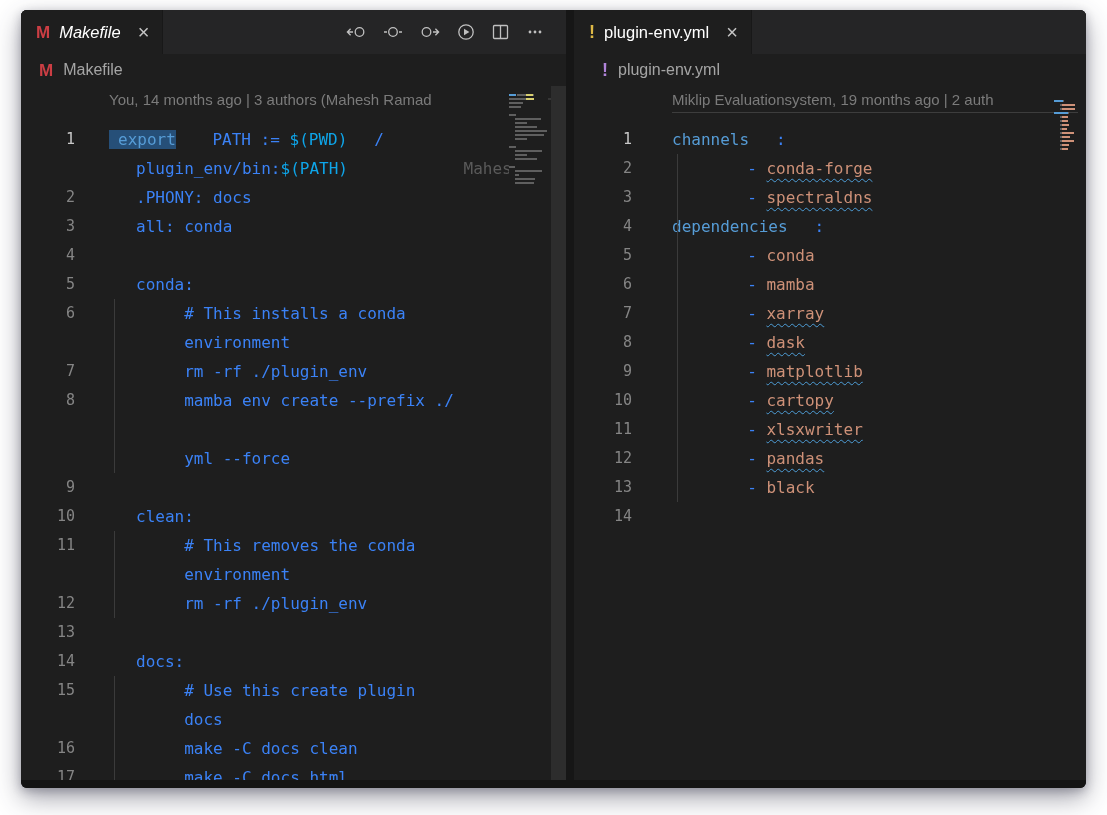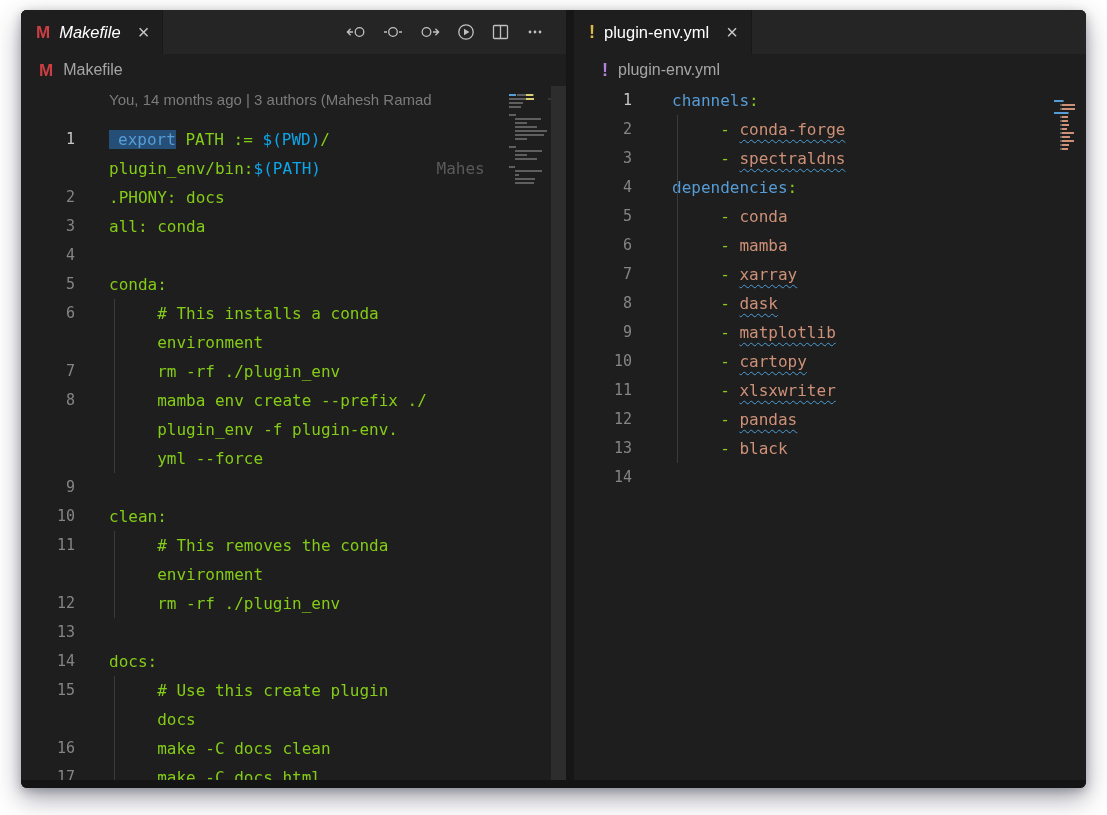--- a/index.html
+++ b/index.html
@@ -42,21 +42,21 @@
   .group-right .blame::after{content:"";position:absolute;left:98px;right:8px;bottom:0;height:1px;background:#3d3d3d;}
   .code{position:relative;flex:1;overflow:hidden;}
   .crow{display:flex;height:29px;line-height:29px;font-family:"DejaVu Sans Mono",monospace;font-size:16px;white-space:pre;}
   .lnum{flex:none;width:88px;padding-right:34px;box-sizing:border-box;text-align:right;color:#858585;font-size:15px;}
   .group-right .lnum{width:98px;padding-right:40px;}
   .lnum.active{color:#c8c8c8;}
   .ltxt{flex:none;}
   .guide{position:absolute;width:1px;background:#3b3b3b;}
 
   
-  .tk-p{color:#84cc16;}
+  .tk-p{color:#3b82f6;margin-left:27px;}
   .tk-kw{color:#569cd6;padding-left:9px;}
   .tk-key{color:#569cd6;}
   .tk-var{color:#0ea5e9;}
   .tk-str{color:#ce9178;}
   .tk-ghost{color:#5a5a5a;}
   .tk-sel{background:#264f78;}
   .tk-sq{text-decoration:underline wavy #4d9dd6;text-decoration-thickness:1px;text-underline-offset:4px;}
 
   
   .minimap{width:42px;flex:none;padding-top:8px;overflow:hidden;}
@@ -138,21 +138,21 @@
           <div class="crow"><span class="lnum active">1</span><span class="ltxt"><span class="tk-kw tk-sel">export</span><span class="tk-p"> PATH := </span><span class="tk-var">$(PWD)</span><span class="tk-p">/</span></span></div>
               <div class="crow"><span class="lnum"></span><span class="ltxt"><span class="tk-p">plugin_env/bin:</span><span class="tk-var">$(PATH)</span><span class="tk-ghost">            Mahes</span></span></div>
               <div class="crow"><span class="lnum">2</span><span class="ltxt"><span class="tk-p">.PHONY: docs</span></span></div>
               <div class="crow"><span class="lnum">3</span><span class="ltxt"><span class="tk-p">all: conda</span></span></div>
               <div class="crow"><span class="lnum">4</span><span class="ltxt"></span></div>
               <div class="crow"><span class="lnum">5</span><span class="ltxt"><span class="tk-p">conda:</span></span></div>
               <div class="crow"><span class="lnum">6</span><span class="ltxt"><span class="tk-p">     # This installs a conda</span></span></div>
               <div class="crow"><span class="lnum"></span><span class="ltxt"><span class="tk-p">     environment</span></span></div>
               <div class="crow"><span class="lnum">7</span><span class="ltxt"><span class="tk-p">     rm -rf ./plugin_env</span></span></div>
               <div class="crow"><span class="lnum">8</span><span class="ltxt"><span class="tk-p">     mamba env create --prefix ./</span></span></div>
-              <div class="crow"><span class="lnum"></span><span class="ltxt"><span class="tk-p">     plugin_env -f plugin-env.</span></span></div>
+              <div class="crow"><span class="lnum"></span></div>
               <div class="crow"><span class="lnum"></span><span class="ltxt"><span class="tk-p">     yml --force</span></span></div>
               <div class="crow"><span class="lnum">9</span><span class="ltxt"></span></div>
               <div class="crow"><span class="lnum">10</span><span class="ltxt"><span class="tk-p">clean:</span></span></div>
               <div class="crow"><span class="lnum">11</span><span class="ltxt"><span class="tk-p">     # This removes the conda</span></span></div>
               <div class="crow"><span class="lnum"></span><span class="ltxt"><span class="tk-p">     environment</span></span></div>
               <div class="crow"><span class="lnum">12</span><span class="ltxt"><span class="tk-p">     rm -rf ./plugin_env</span></span></div>
               <div class="crow"><span class="lnum">13</span><span class="ltxt"></span></div>
               <div class="crow"><span class="lnum">14</span><span class="ltxt"><span class="tk-p">docs:</span></span></div>
               <div class="crow"><span class="lnum">15</span><span class="ltxt"><span class="tk-p">     # Use this create plugin</span></span></div>
               <div class="crow"><span class="lnum"></span><span class="ltxt"><span class="tk-p">     docs</span></span></div>
@@ -198,20 +198,21 @@
           <span class="tab-label">plugin-env.yml</span>
           <span class="tab-close">×</span>
         </div>
       </div>
       <div class="breadcrumb">
         <span class="ficon ficon-yml-crumb">!</span>
         <span class="crumb-label">plugin-env.yml</span>
       </div>
       <div class="editor">
         <div class="codecol">
+          <div class="blame">Miklip Evaluationsystem, 19 months ago | 2 auth</div>
           <div class="code">
             <div class="guide" style="left:103px;top:29px;height:348px;"></div>
           <div class="crow"><span class="lnum active">1</span><span class="ltxt"><span class="tk-key">channels</span><span class="tk-p">:</span></span></div>
               <div class="crow"><span class="lnum">2</span><span class="ltxt"><span class="tk-p">     - </span><span class="tk-str tk-sq">conda-forge</span></span></div>
               <div class="crow"><span class="lnum">3</span><span class="ltxt"><span class="tk-p">     - </span><span class="tk-str tk-sq">spectraldns</span></span></div>
               <div class="crow"><span class="lnum">4</span><span class="ltxt"><span class="tk-key">dependencies</span><span class="tk-p">:</span></span></div>
               <div class="crow"><span class="lnum">5</span><span class="ltxt"><span class="tk-p">     - </span><span class="tk-str">conda</span></span></div>
               <div class="crow"><span class="lnum">6</span><span class="ltxt"><span class="tk-p">     - </span><span class="tk-str">mamba</span></span></div>
               <div class="crow"><span class="lnum">7</span><span class="ltxt"><span class="tk-p">     - </span><span class="tk-str tk-sq">xarray</span></span></div>
               <div class="crow"><span class="lnum">8</span><span class="ltxt"><span class="tk-p">     - </span><span class="tk-str tk-sq">dask</span></span></div>

